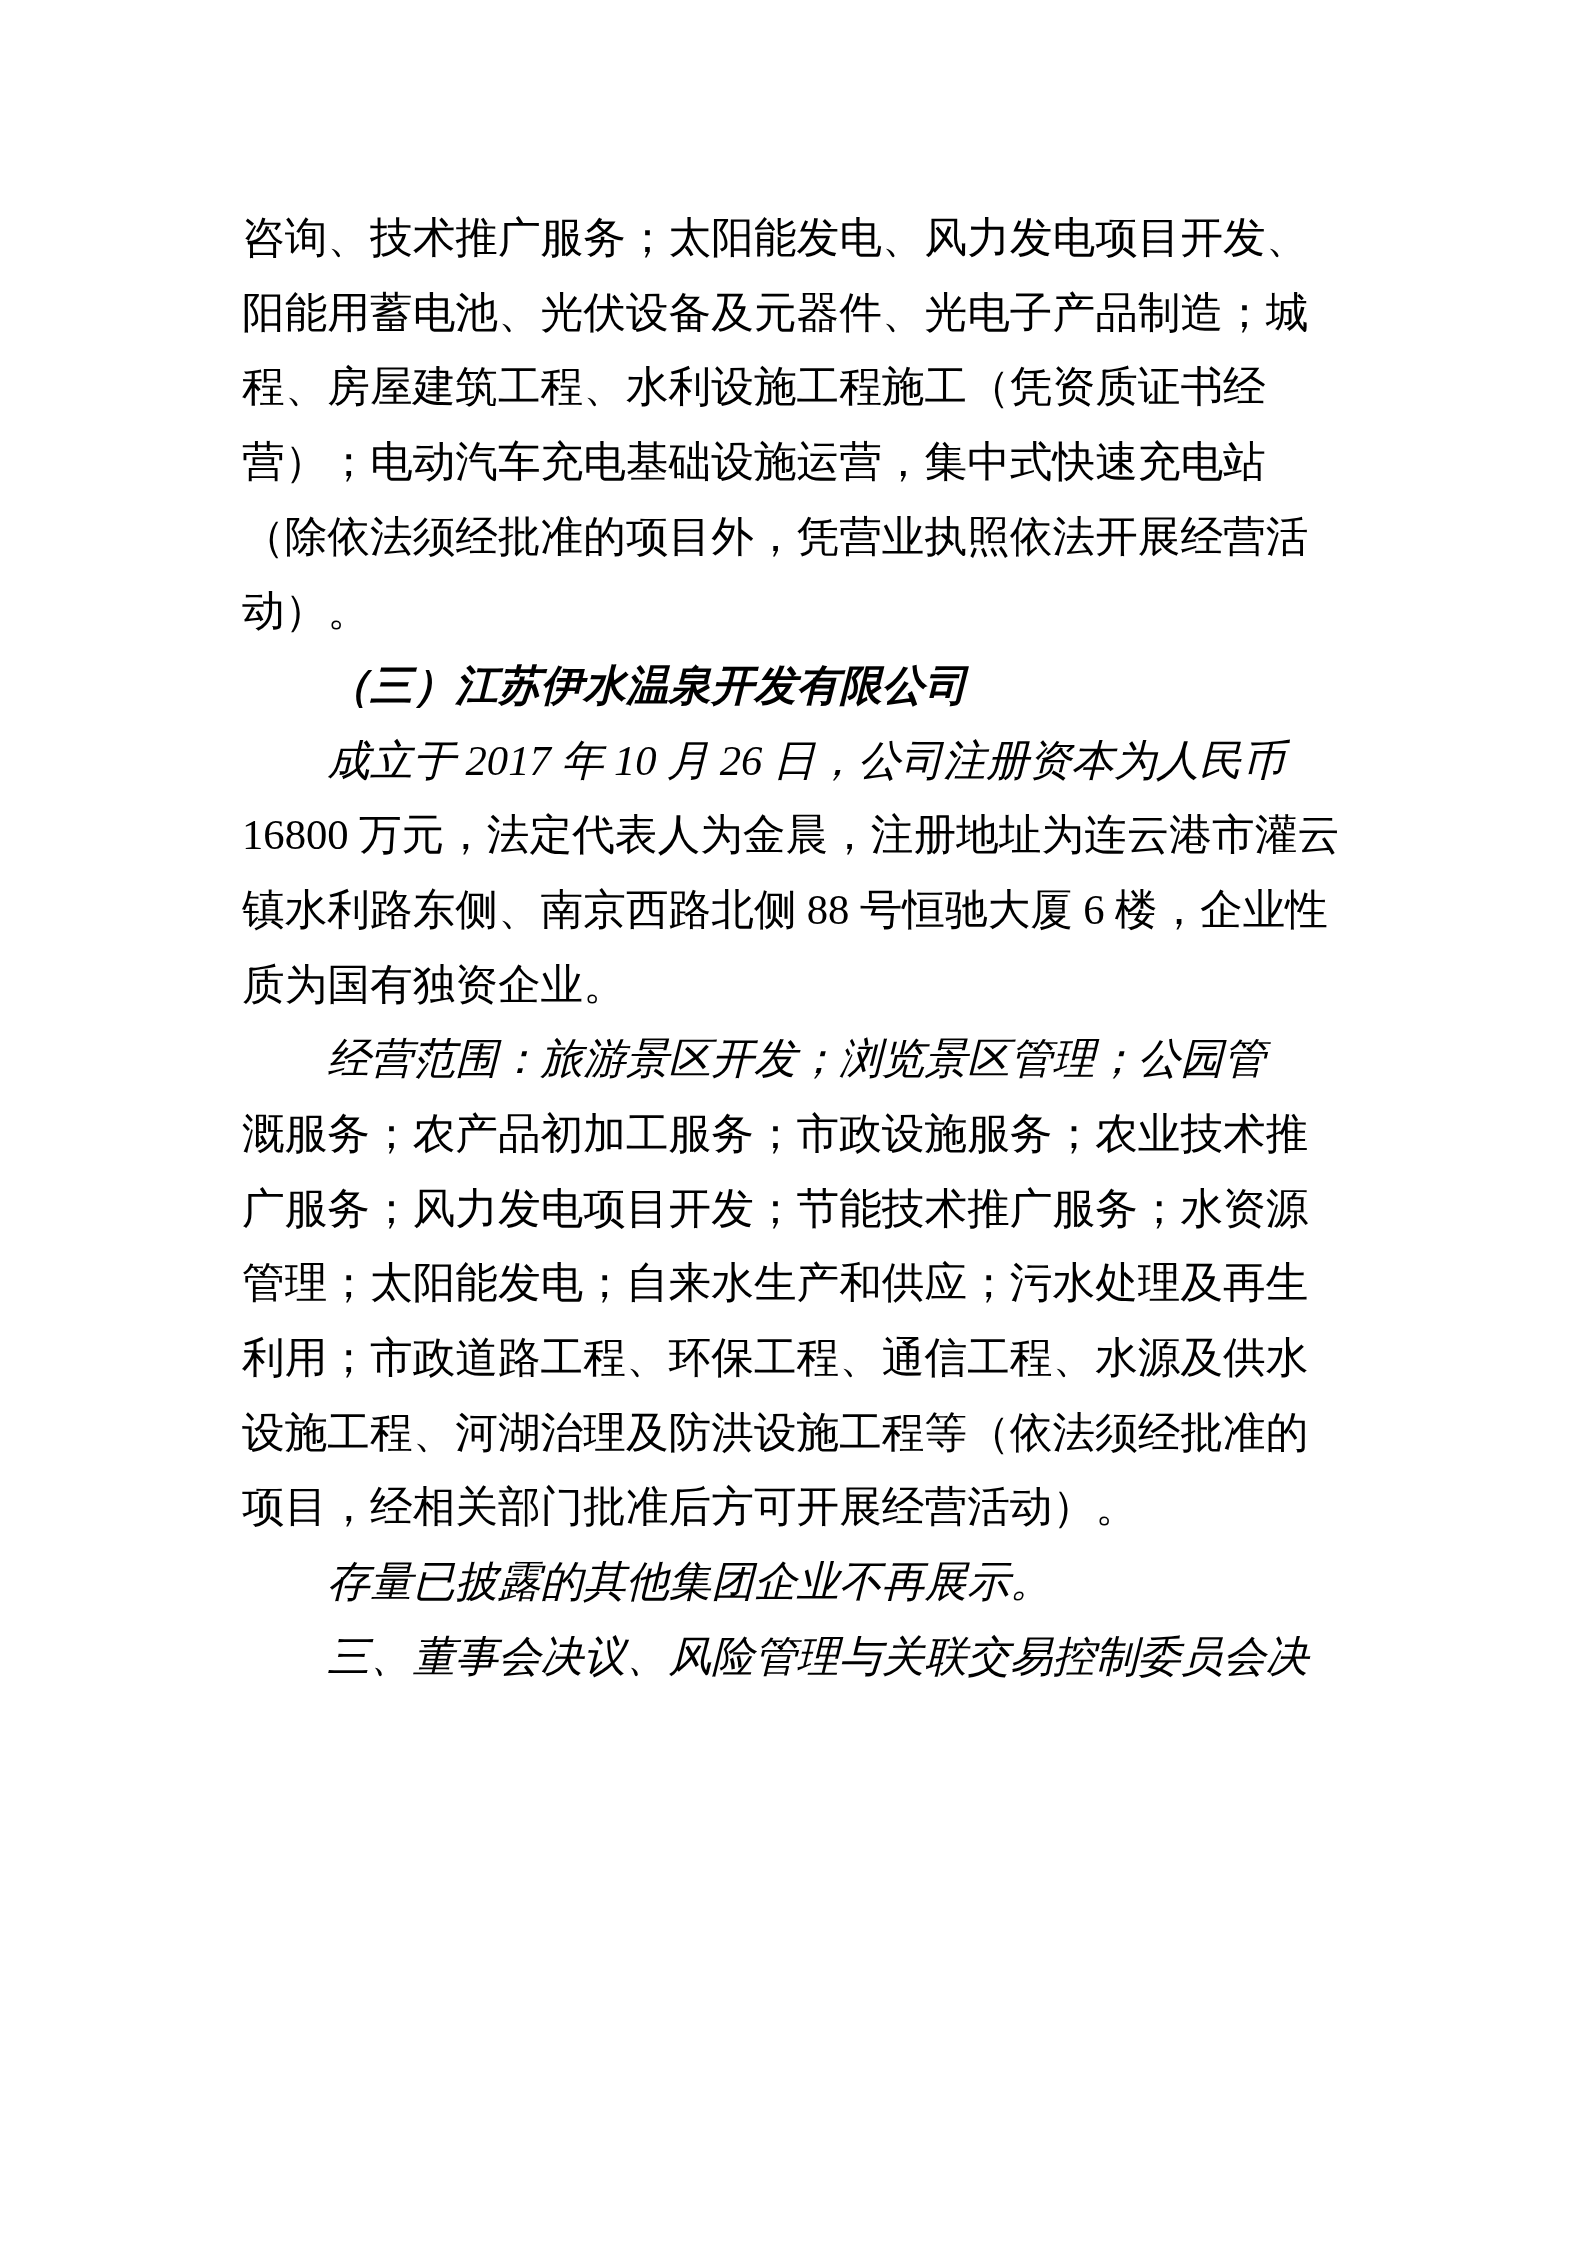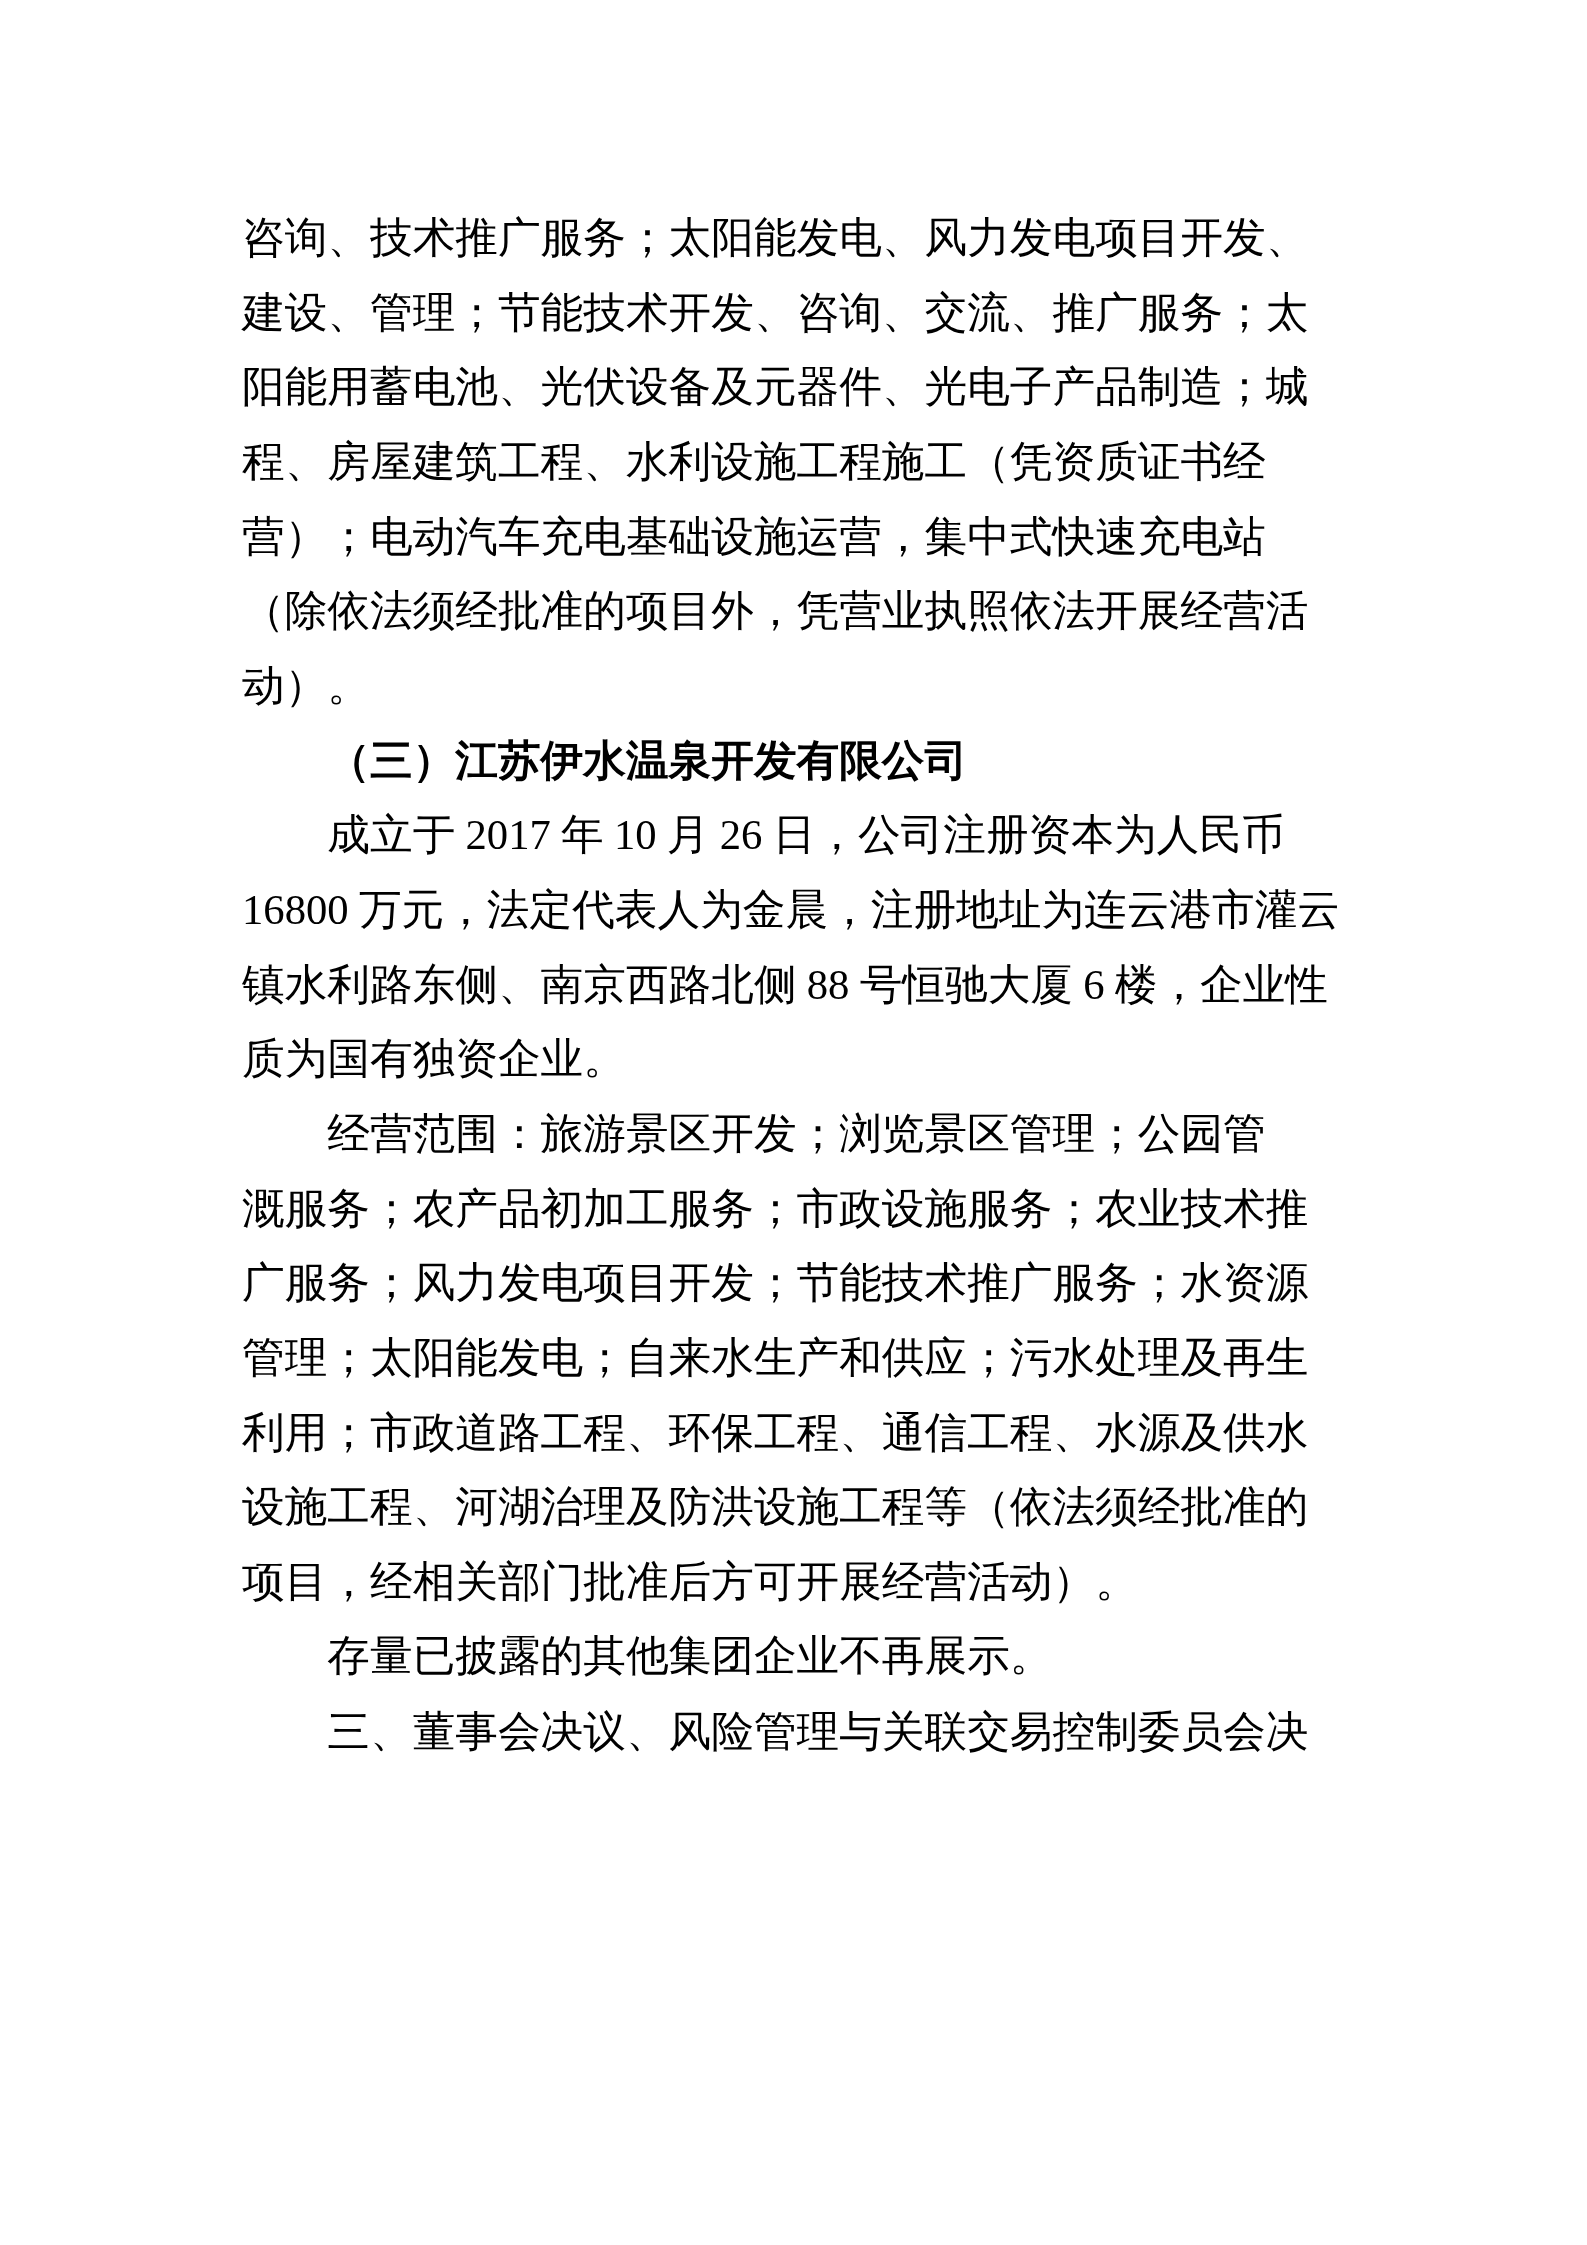--- a/index.html
+++ b/index.html
@@ -24,34 +24,33 @@
     }
     .block { margin: 0; padding: 0; }
     .line {
       height: 74.67px;
       line-height: 74.67px;
       font-size: 42.67px;
       white-space: nowrap;
       font-family: "Liberation Serif", "DejaVu Serif", serif;
       letter-spacing: 0;
     }
-    .indent { padding-left: 85.33px; }
+    .indent { padding-left: 85.33px; font-style: italic; }
     .heading-sub { font-weight: bold; }
     .heading-main { font-family: "DejaVu Sans", "Liberation Sans", sans-serif; font-weight: normal; }
     .lat.l { margin-left: 0.24em; }
     .lat.r { margin-right: 0.24em; }
   </style>
 </head>
 <body>
 
 <div class="page">
 
   <div class="block">
     <div class="line autospace">咨询、技术推广服务；太阳能发电、风力发电项目开发、</div>
-    <div class="line autospace">建设、管理；节能技术开发、咨询、交流、推广服务；太</div>
     <div class="line autospace">阳能用蓄电池、光伏设备及元器件、光电子产品制造；城</div>
     <div class="line autospace">程、房屋建筑工程、水利设施工程施工（凭资质证书经</div>
     <div class="line autospace">营）；电动汽车充电基础设施运营，集中式快速充电站</div>
     <div class="line autospace">（除依法须经批准的项目外，凭营业执照依法开展经营活</div>
     <div class="line autospace">动）。</div>
   </div>
 
   <div class="block">
     <div class="line indent heading-sub autospace">（三）江苏伊水温泉开发有限公司</div>
   </div>

